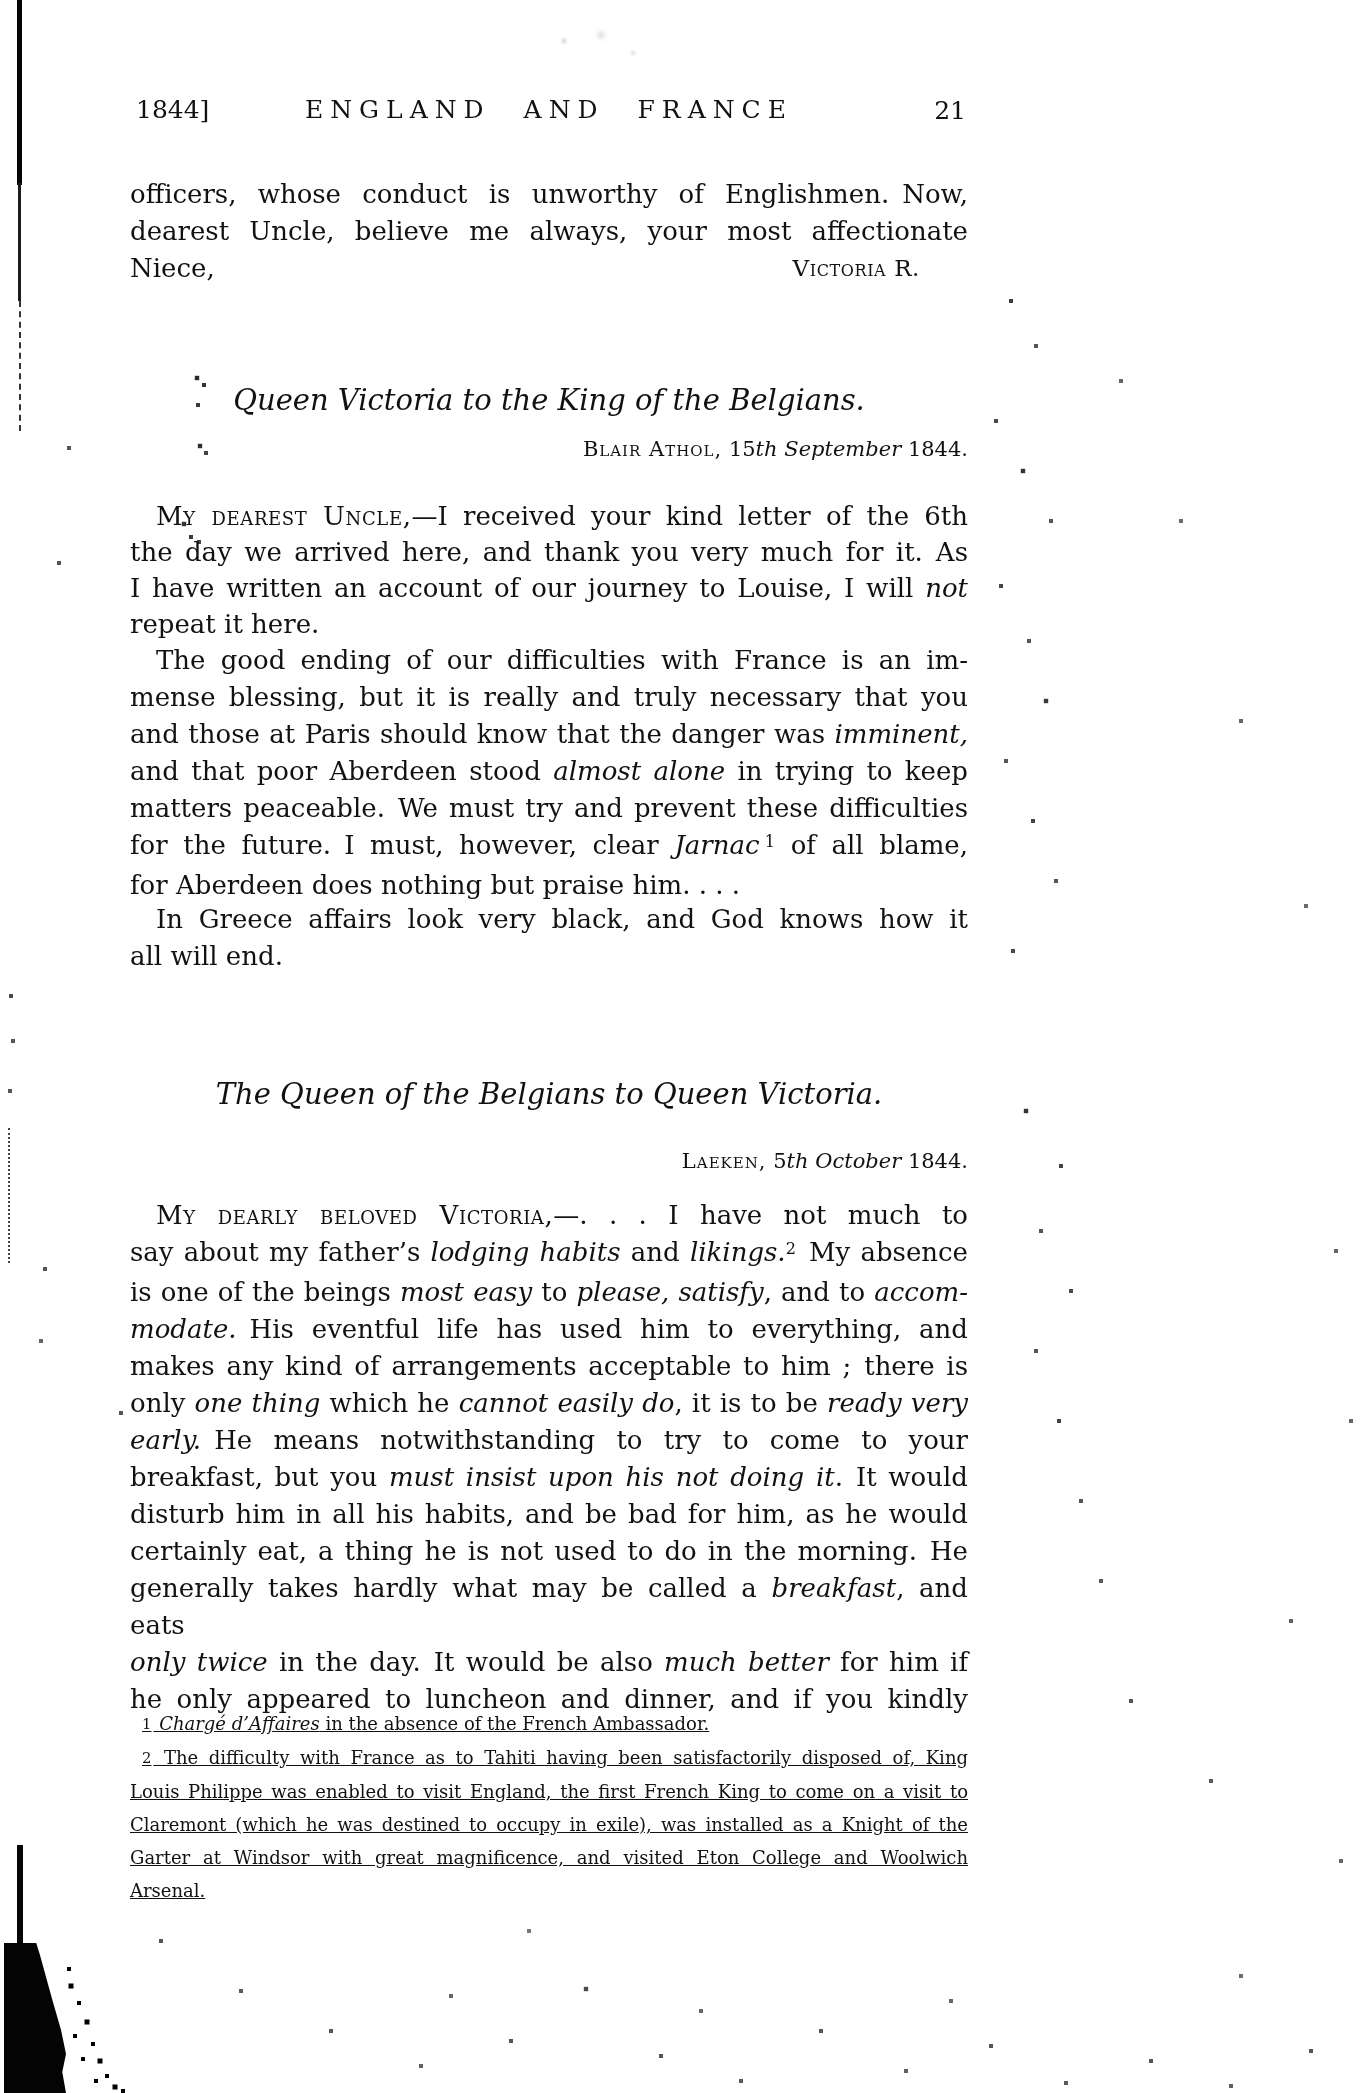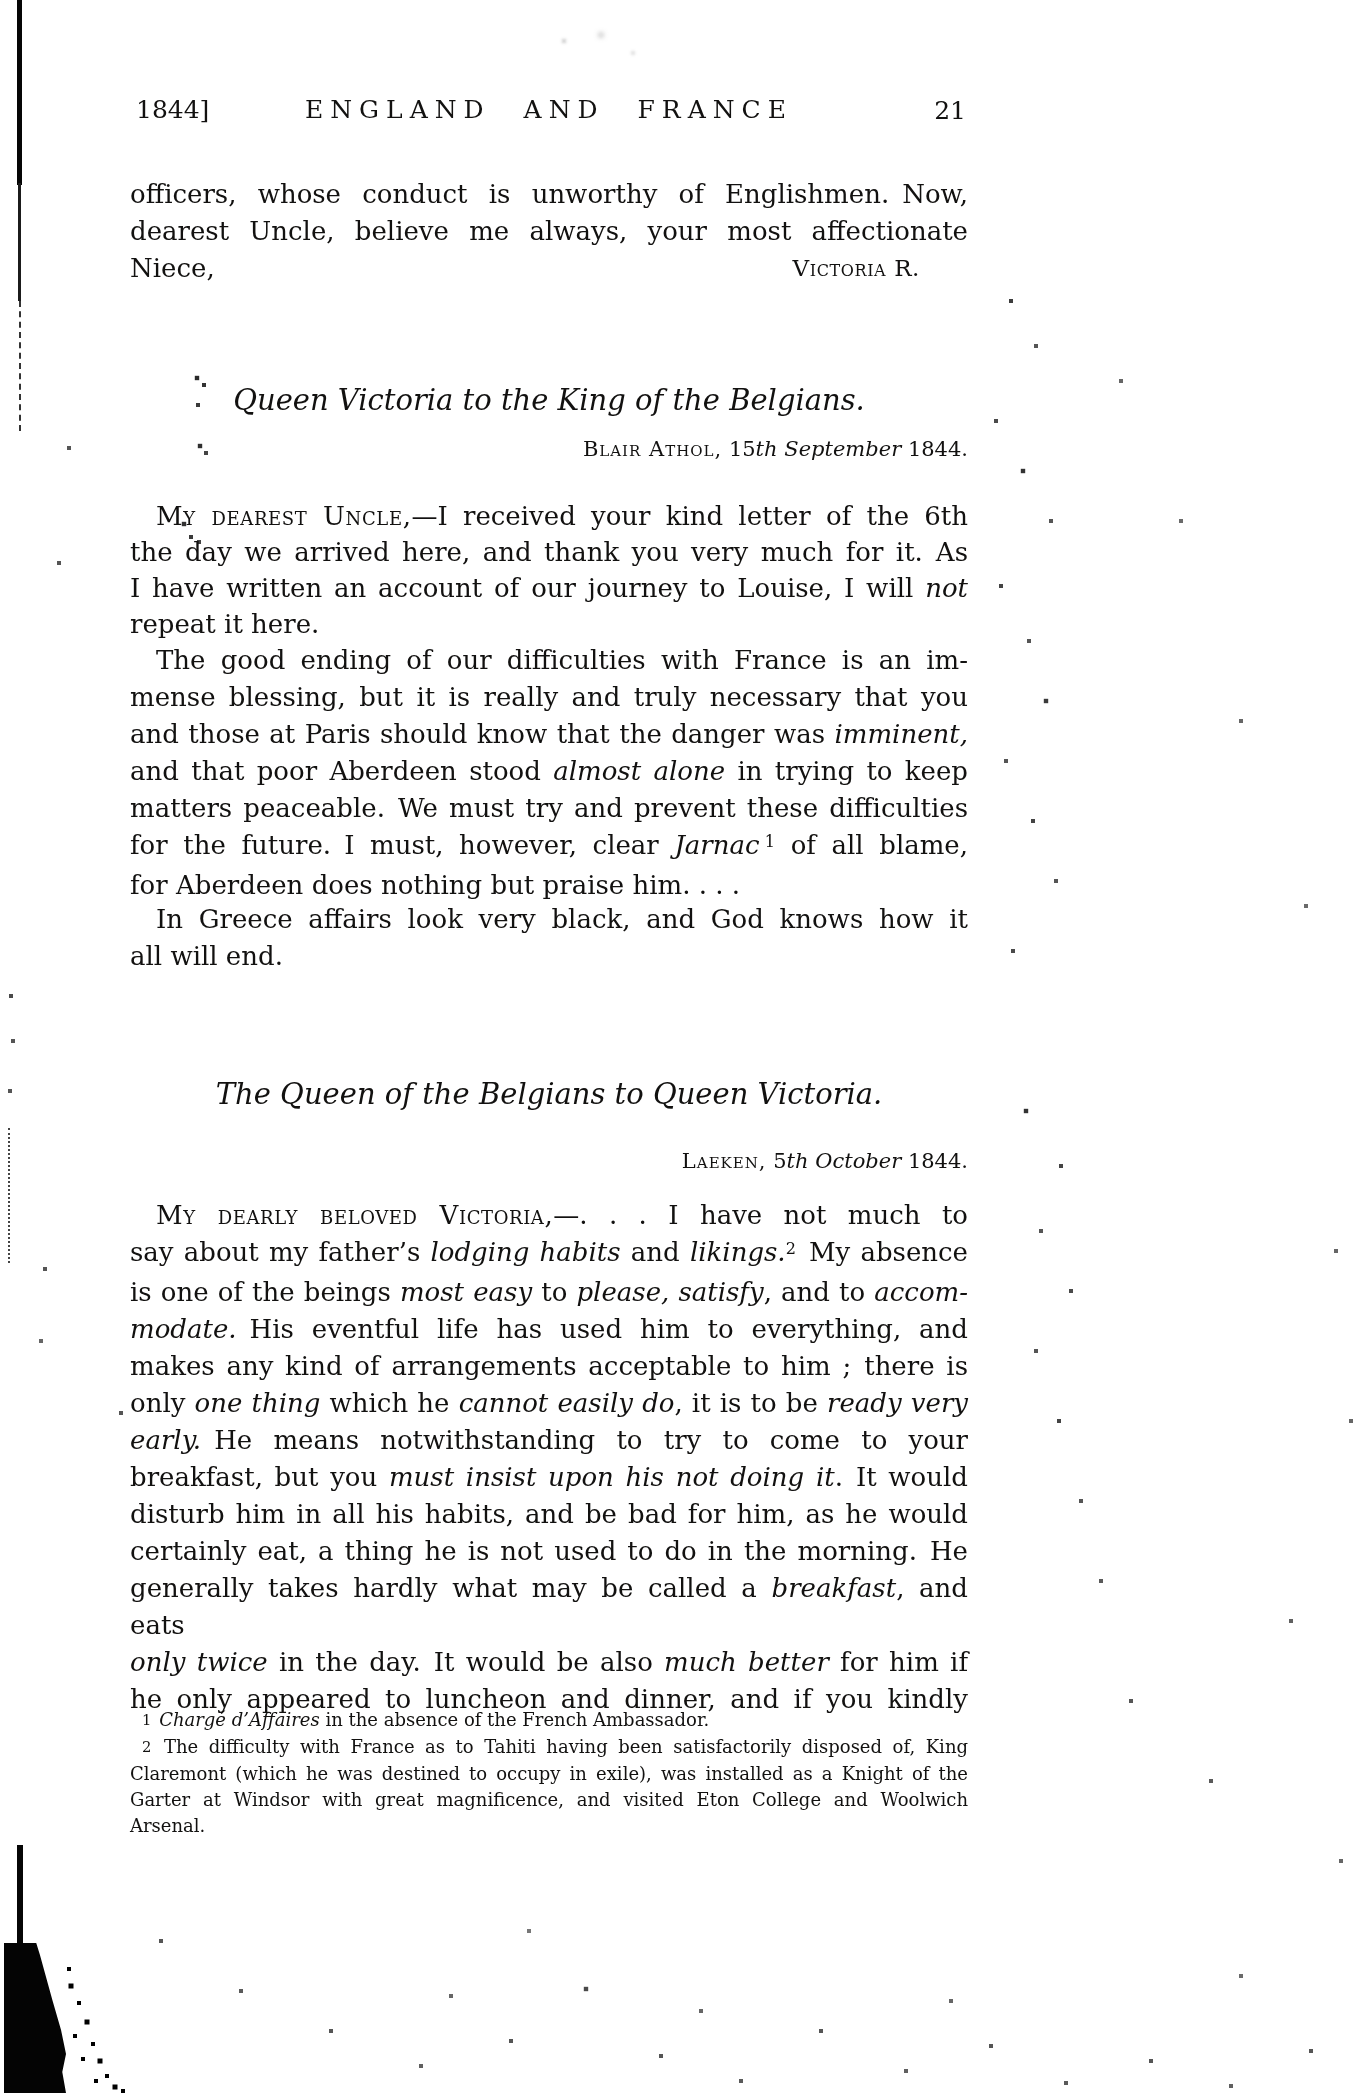--- a/index.html
+++ b/index.html
@@ -34,21 +34,21 @@
   .sc{font-variant:small-caps;letter-spacing:.6px;}
   .sup{font-size:.62em;position:relative;top:-.45em;}
   .fnm{font-size:.82em;position:relative;top:-.1em;padding-right:2px;}
   .signature{font-variant:small-caps;font-size:23px;letter-spacing:1px;padding-right:48px;}
 
   .body-text{font-size:26px;}
   .letter-heading{font-style:italic;font-size:29px;text-align:center;}
   .dateline{font-size:21px;text-align:right;padding-right:2px;}
   .dateline .sc{letter-spacing:1px;}
   .fnblock{font-size:18px;}
-  .fnblock .line{line-height:26px;}
+  .fnblock .line{line-height:33px;text-decoration:underline;}
   .fnblock .ind{text-indent:12px;}
 
   
   .bind1{left:17px;top:0;width:5px;height:185px;background:#050505;}
   .bind2{left:18px;top:183px;width:3px;height:118px;background:#1b1b1b;}
   .bind3{left:19px;top:301px;width:2px;height:130px;background:none;border-left:2px dashed #333;}
   .bind4{left:8px;top:1128px;width:2px;height:135px;background:none;border-left:2px dotted #444;}
   .bind5{left:17px;top:1845px;width:6px;height:105px;background:#060606;}
   .blob{
     left:4px;top:1943px;width:62px;height:150px;background:#040404;
@@ -162,18 +162,19 @@
       <div class="line just"><span><span>disturb him in all his habits, and be bad for him, as he would</span></span></div>
       <div class="line just"><span><span>certainly eat, a thing he is not used to do in the morning. He</span></span></div>
       <div class="line just"><span><span>generally takes hardly what may be called a </span><span class="it">breakfast</span><span>, and eats</span></span></div>
       <div class="line just"><span><span class="it">only twice</span><span> in the day. It would be also </span><span class="it">much better</span><span> for him if</span></span></div>
       <div class="line just"><span><span>he only appeared to luncheon and dinner, and if you kindly</span></span></div>
     </div>
 
   <div class="content-block fnblock" style="top:1707px;">
       <div class="line ind"><span><span class="fnm">1</span><span> </span><span class="it">Chargé d’Affaires</span><span> in the absence of the French Ambassador.</span></span></div>
       <div class="line just ind"><span><span class="fnm">2</span><span> The difficulty with France as to Tahiti having been satisfactorily disposed of, King</span></span></div>
+      <div class="line just"><span><span>Louis Philippe was enabled to visit England, the first French King to come on a visit to</span></span></div>
       <div class="line just"><span><span>Claremont (which he was destined to occupy in exile), was installed as a Knight of the</span></span></div>
       <div class="line just"><span><span>Garter at Windsor with great magnificence, and visited Eton College and Woolwich</span></span></div>
       <div class="line"><span><span>Arsenal.</span></span></div>
     </div>
 
 </div>
 
 </body></html>

